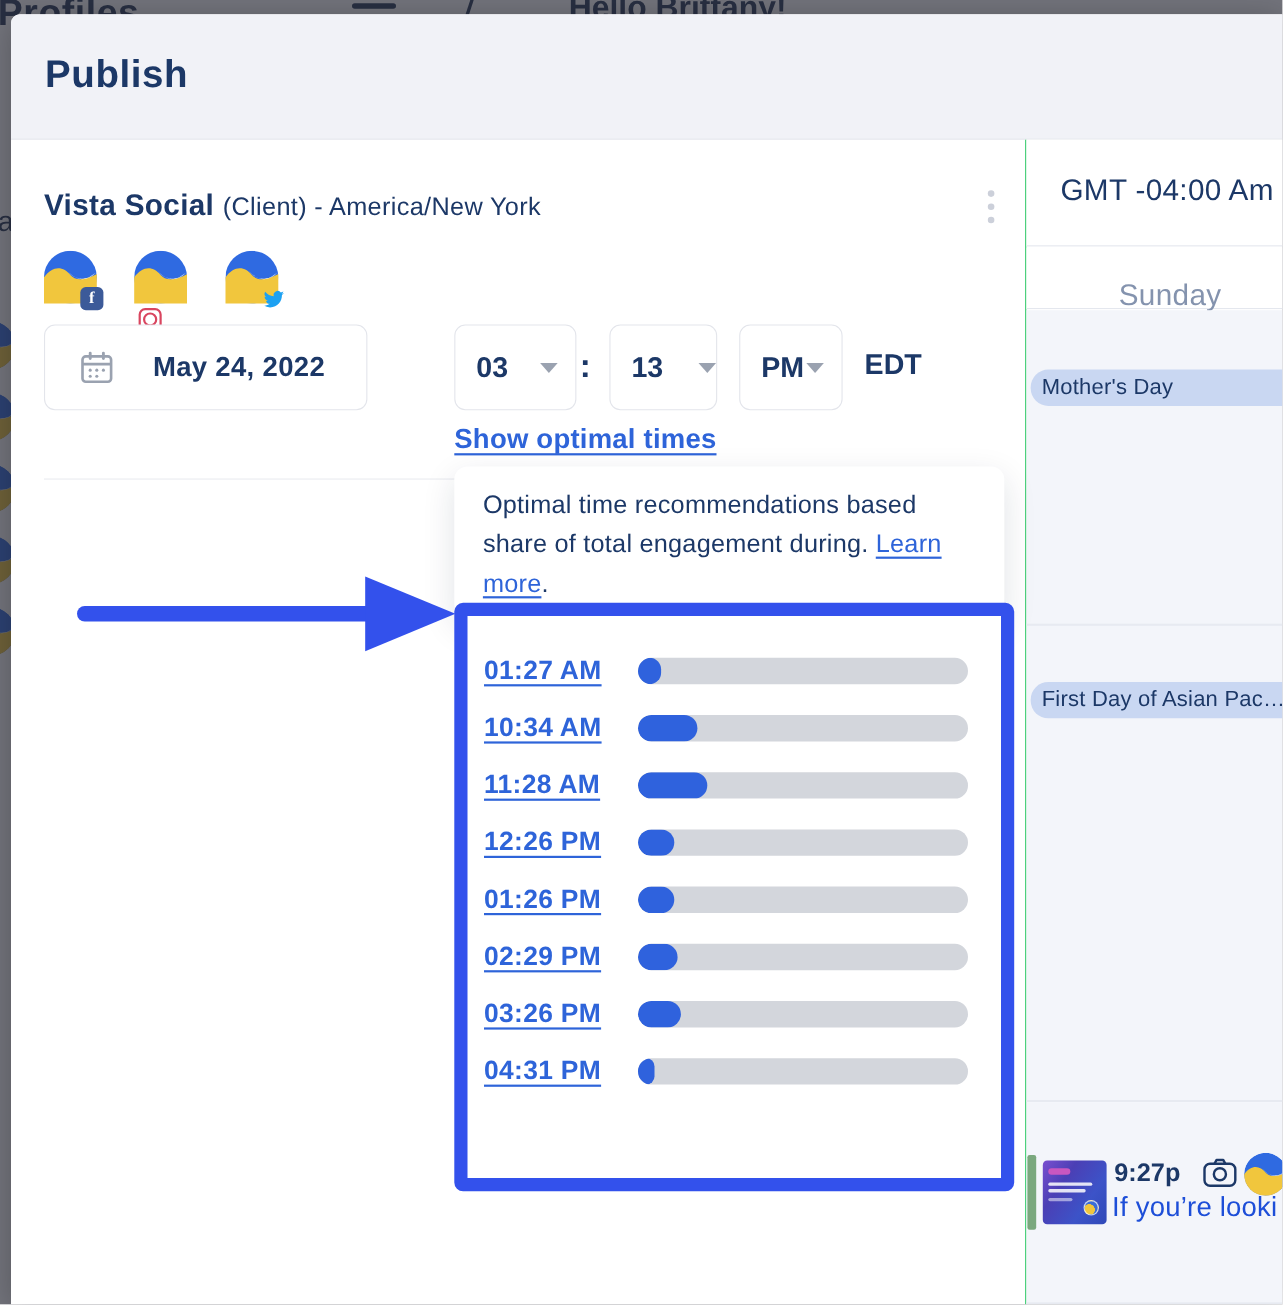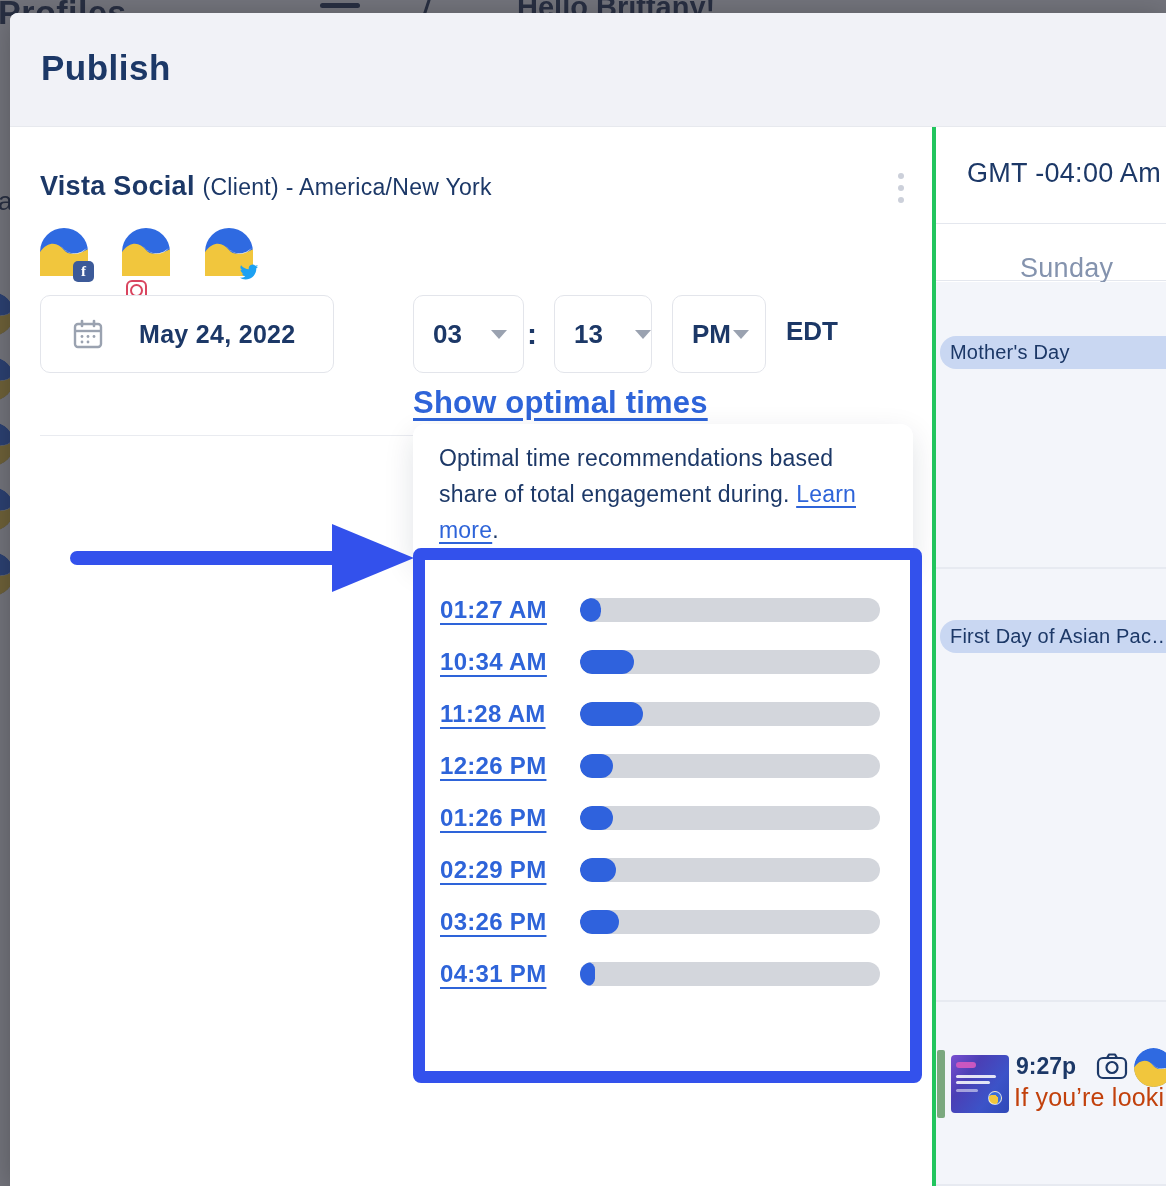--- a/index.html
+++ b/index.html
@@ -57,21 +57,21 @@
   .date-text { font-size:25px; font-weight:600; color:#1c3867; letter-spacing:.3px; }
   .sel { justify-content:space-between; padding:0 16px 0 19px; }
   .sel-hour { left:403px; width:111px; }
   .sel-min  { left:544px; width:98px;gap:32px; }
   .sel-mer  { left:662px; width:94px; }
   .sel-val { font-size:26px; font-weight:600; color:#1c3867; }
   .caret { width:0; height:0; border-left:8px solid transparent; border-right:8px solid transparent; border-top:9px solid #9aa2b0; }
   .colon { position:absolute; left:517px; top:296px; font-size:30px; font-weight:700; color:#1c3867; line-height:50px;}
   .tz-label { position:absolute; left:776px; top:303px; font-size:26px; font-weight:600; color:#1c3867; }
 
-  .optimal-link { position:absolute; left:403px; top:372px; font-size:31px; font-weight:600; color:#2e64d9;
+  .optimal-link { position:absolute; left:403px; top:372px; font-size:25px; font-weight:600; color:#2e64d9;
     text-decoration:underline; text-underline-offset:5px; cursor:pointer; letter-spacing:.2px;}
 
   .divider { position:absolute; left:30px; top:422px; width:380px; height:1px; background:#e9ebf0; }
 
   
   .tooltip { position:absolute; left:403px; top:411px; width:500px; height:137px; background:#fff; border-radius:12px;
     box-shadow:0 10px 30px rgba(20,30,60,.12); padding:16px 46px 18px 26px; z-index:4; }
   .tooltip p { font-size:23px; line-height:36px; color:#1c3867; font-weight:500; letter-spacing:.2px;}
   .tooltip a { color:#2e64d9; text-decoration:underline; text-underline-offset:4px; cursor:pointer; }
 
@@ -84,21 +84,21 @@
   .hl-box { position:absolute; left:403px; top:535px; width:509px; height:535px; background:#ffffff;
     border:12px solid #3351ec; border-radius:8px; z-index:5; padding-top:24px; }
   .ot-row { height:52px; display:flex; align-items:center; }
   .ot-time { margin-left:15px; width:140px; font-size:24px; font-weight:600; color:#2e64d9;
     text-decoration:underline; text-underline-offset:5px; cursor:pointer; letter-spacing:.3px;}
   .ot-track { width:300px; height:24px; border-radius:12px; background:#d3d6dc; overflow:hidden; }
   .ot-fill { height:100%; border-radius:12px; background:#2f62dd; }
 
   
   .calendar { position:absolute; left:922px; top:114px; right:0; bottom:0; background:#fff;
-    border-left:4px solid #22c55e; overflow:hidden; }
+    border-left:1px solid #22c55e; overflow:hidden; }
   .cal-tz { position:absolute; left:0; top:0; right:0; height:97px; background:#fff; border-bottom:1px solid #e4e7ee; }
   .cal-tz span { position:absolute; left:31px; top:31px; font-size:27px; font-weight:500; color:#1c3867; white-space:nowrap; letter-spacing:.3px;}
   .cal-day { position:absolute; left:0; top:98px; right:0; height:56px; background:#fff; border-bottom:1px solid #e4e7ee; }
   .cal-day span { position:absolute; left:84px; top:12px; font-size:27px; font-weight:500; color:#8493ae; letter-spacing:.3px;margin-top:16px;}
   .cal-cells { position:absolute; left:0; top:155px; right:0; bottom:0; display:flex; flex-direction:column; }
   .cell { background:#f3f5fa; position:relative; border-bottom:2px solid #e7eaf1; }
   .cell-1 { height:433px; } .cell-2 { height:287px; } .cell-3 { flex:1; }
   .event-pill { position:absolute; left:4px; width:260px; height:33px; border-radius:16px; background:#c9d7f2;
     font-size:20px; font-weight:500; color:#1c3867; line-height:33px; padding-left:10px; white-space:nowrap;
     overflow:hidden; cursor:pointer; letter-spacing:.2px;}
@@ -112,21 +112,21 @@
   .post-thumb .tag { position:absolute; left:5px; top:7px; width:20px; height:6px; border-radius:3px; background:#c957c0; }
   .post-thumb .ln { position:absolute; left:5px; height:3px; background:rgba(255,255,255,.85); border-radius:2px; }
   .post-thumb .l1 { top:20px; width:40px; } .post-thumb .l2 { top:26px; width:34px; }
   .post-thumb .l3 { top:34px; width:22px; opacity:.6;}
   .post-thumb .orb { position:absolute; right:7px; bottom:8px; width:14px; height:14px; border-radius:50%;
     background:radial-gradient(circle at 35% 65%, #f1c63d 45%, #3a6cd8 48%); border:1px solid rgba(255,255,255,.7);}
   .post-time { position:absolute; left:80px; top:3px; font-size:23px; font-weight:700; color:#1c3867; }
   .post-cam { position:absolute; left:160px; top:2px; width:32px; height:28px; }
   .post-ava { position:absolute; left:198px; top:-2px; width:39px; height:39px; border-radius:50%; overflow:hidden; }
   .post-ava svg { width:100%; height:100%; display:block; }
-  .post-snippet { position:absolute; left:78px; top:33px; font-size:25px; font-weight:500; color:#c2410c; white-space:nowrap; letter-spacing:.2px;}
+  .post-snippet { position:absolute; left:78px; top:33px; font-size:25px; font-weight:500; color:#1d4ed8; white-space:nowrap; letter-spacing:.2px;}
 </style>
 </head>
 <body>
 
 <svg width="0" height="0" style="position:absolute">
   <defs>
     <g id="vista-face">
       <circle cx="24" cy="24" r="24" fill="#2f6ae1"></circle>
       <path d="M-4 31 C 5 12 17 13 24 22 C 29 28 39 27 52 19 L 52 52 L -4 52 Z" fill="#f1c63d"></path>
       <path d="M21 18 C 27 25 33 27 41 24 L 47 20 C 39 29 28 27 21 18 Z" fill="#ffffff" opacity=".95"></path>

